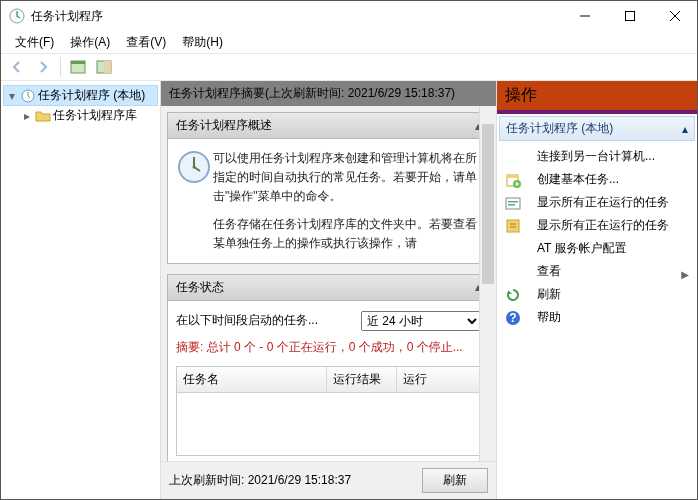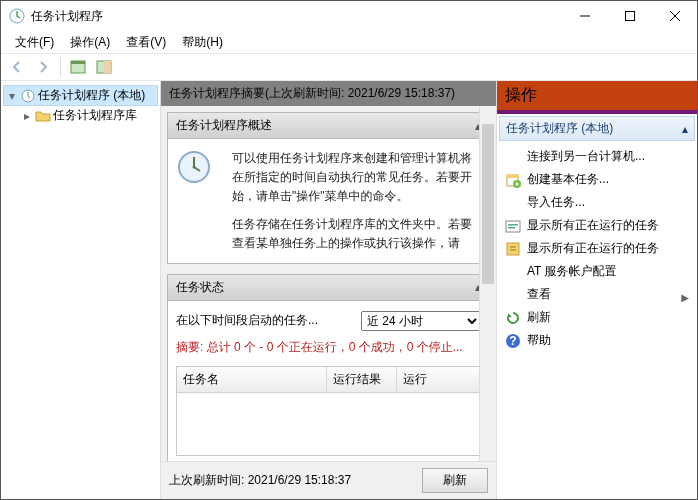--- a/index.html
+++ b/index.html
@@ -19,36 +19,36 @@
 .treenode{display:flex;align-items:center;padding:1px 2px;gap:2px}
 .treenode.sel{background:#cce8ff;border:1px dotted #99c9ef}
 .treenode .exp{width:12px;text-align:center;color:#666}
 .center{flex:1;display:flex;flex-direction:column;border-right:1px solid #ddd;background:#f0f0f0}
 .center-head{background:#808080;color:#000000;padding:4px 8px;font-size:12px}
 .center-body{flex:1;overflow:auto;padding:6px;position:relative}
 .panel{background:#fff;border:1px solid #b8b8b8;margin-bottom:10px}
 .panel-head{background:linear-gradient(#e8e8e8,#d0d0d0);border-bottom:1px solid #b8b8b8;padding:4px 8px;display:flex;align-items:center;justify-content:space-between}
 .panel-head .chev{color:#555}
 .panel-body{padding:10px 8px}
-.overview{display:flex;gap:20px}
+.overview{display:flex;gap:1px}
 .overview .clock{width:36px;height:36px;flex-shrink:0}
 .overview p{line-height:1.6;color:#222}
 .statusrow{display:flex;align-items:center;gap:8px;margin-bottom:8px}
 .statusrow select{flex:0 0 120px;font-size:12px;padding:1px}
 .summary{margin:6px 0 10px 0;color:#b91c1c}
 .tblwrap{border:1px solid #c8c8c8;height:90px;overflow:hidden;background:#fff}
 .tblhead{display:flex;background:linear-gradient(#fdfdfd,#ececec);border-bottom:1px solid #d0d0d0}
 .tblhead div{padding:4px 6px;border-right:1px solid #d8d8d8}
 .footer{display:flex;align-items:center;padding:6px 8px;background:#f0f0f0;border-top:1px solid #ddd;gap:8px;justify-content:space-between}
 .footer button{padding:3px 20px;background:linear-gradient(#f8f8f8,#e0e0e0);border:1px solid #adadad}
 .actions{width:200px;display:flex;flex-direction:column;background:#fff}
 .actions-title{padding:4px 8px;background:#c2410c;border-bottom:4px solid #701a75;font-size:16px}
 .actions-sub{background:linear-gradient(#eef4fb,#dce9f7);border:1px solid #c0d4ea;margin:2px;padding:3px 6px;display:flex;justify-content:space-between;align-items:center;color:#1a3e6e;font-size:12px}
 .actions-list{flex:1;overflow:auto;padding:2px}
-.action-item{display:flex;align-items:flex-end;gap:6px;padding:3px 6px}
+.action-item{display:flex;align-items:flex-end;gap:16px;padding:3px 6px}
 .action-item .aicon{width:16px;height:16px;flex-shrink:0}
 .action-item .chev2{margin-left:auto;color:#666;font-size:10px}
 .scrollbar-fake{position:absolute;right:0;top:0;bottom:0;width:17px;background:#f0f0f0;border-left:1px solid #ddd}
 .scrollbar-fake::before{content:"";position:absolute;left:2px;right:2px;top:18px;height:160px;background:#cdcdcd;border-radius:2px}
 svg{display:block}
 </style>
 </head>
 <body>
 
 <div class="titlebar">
@@ -196,26 +196,20 @@
               <rect x="2" y="3" width="11" height="11" fill="#fff" stroke="#c9a23a"></rect>
               <rect x="2" y="3" width="11" height="3" fill="#f3d16b"></rect>
               <circle cx="12" cy="12" r="4" fill="#6fbf4a"></circle>
               <path d="M12 10v4M10 12h4" stroke="#fff"></path>
             </svg>
           </span>
           <span>创建基本任务...</span>
         </div>
         <div class="action-item">
           <span class="aicon">
-            <svg width="16" height="16"></svg>
-          </span>
-          <span>导入任务...</span>
-        </div>
-        <div class="action-item">
-          <span class="aicon">
             <svg width="16" height="16">
               <rect x="1" y="3" width="14" height="11" fill="#fff" stroke="#888"></rect>
               <rect x="3" y="6" width="10" height="1.5" fill="#5a8"></rect>
               <rect x="3" y="9" width="7" height="1.5" fill="#5a8"></rect>
             </svg>
           </span>
           <span>显示所有正在运行的任务</span>
         </div>
         <div class="action-item">
           <span class="aicon">

